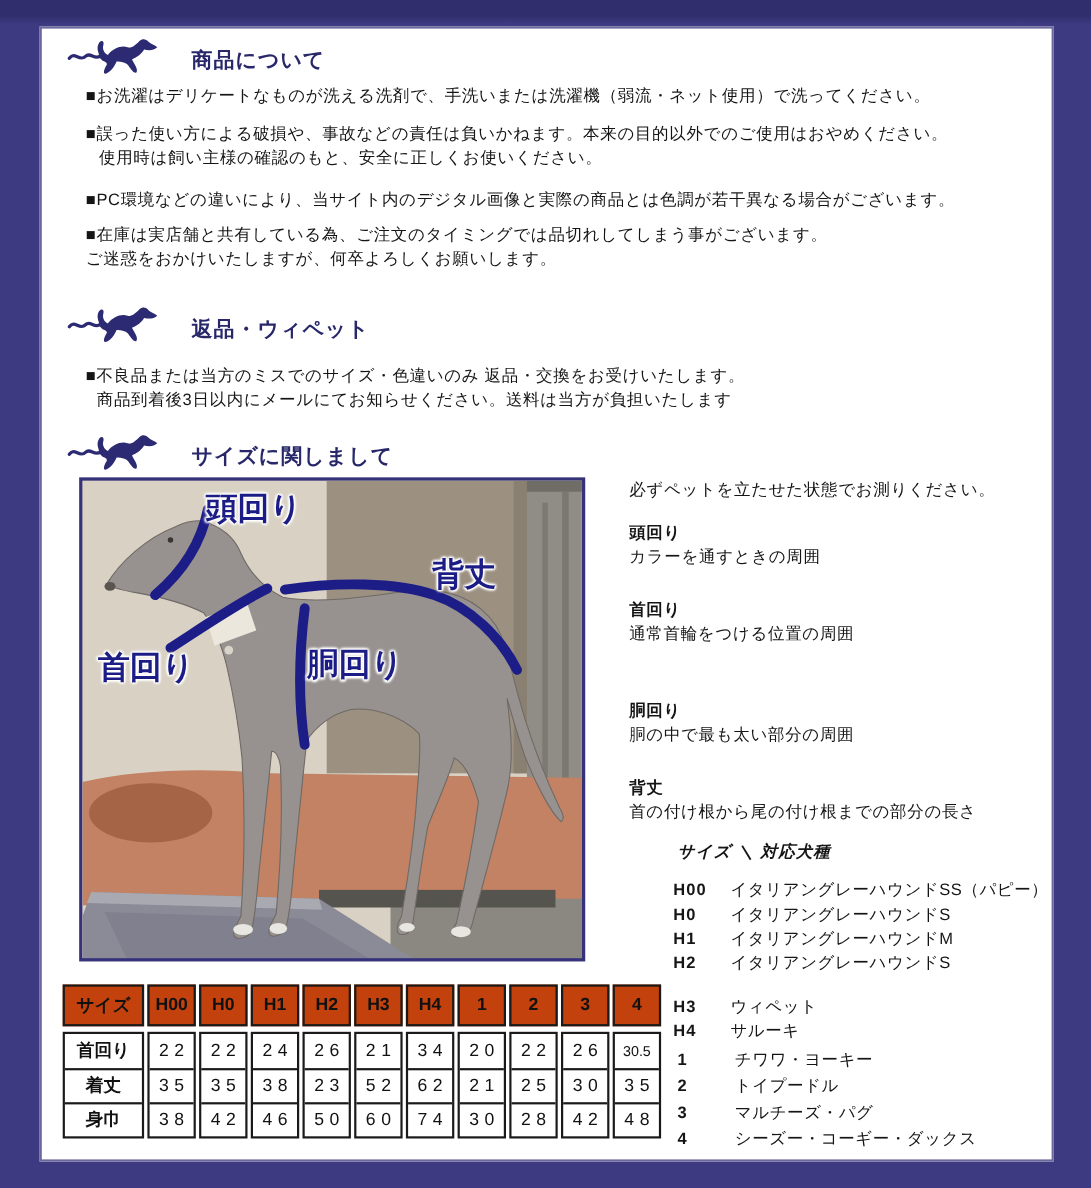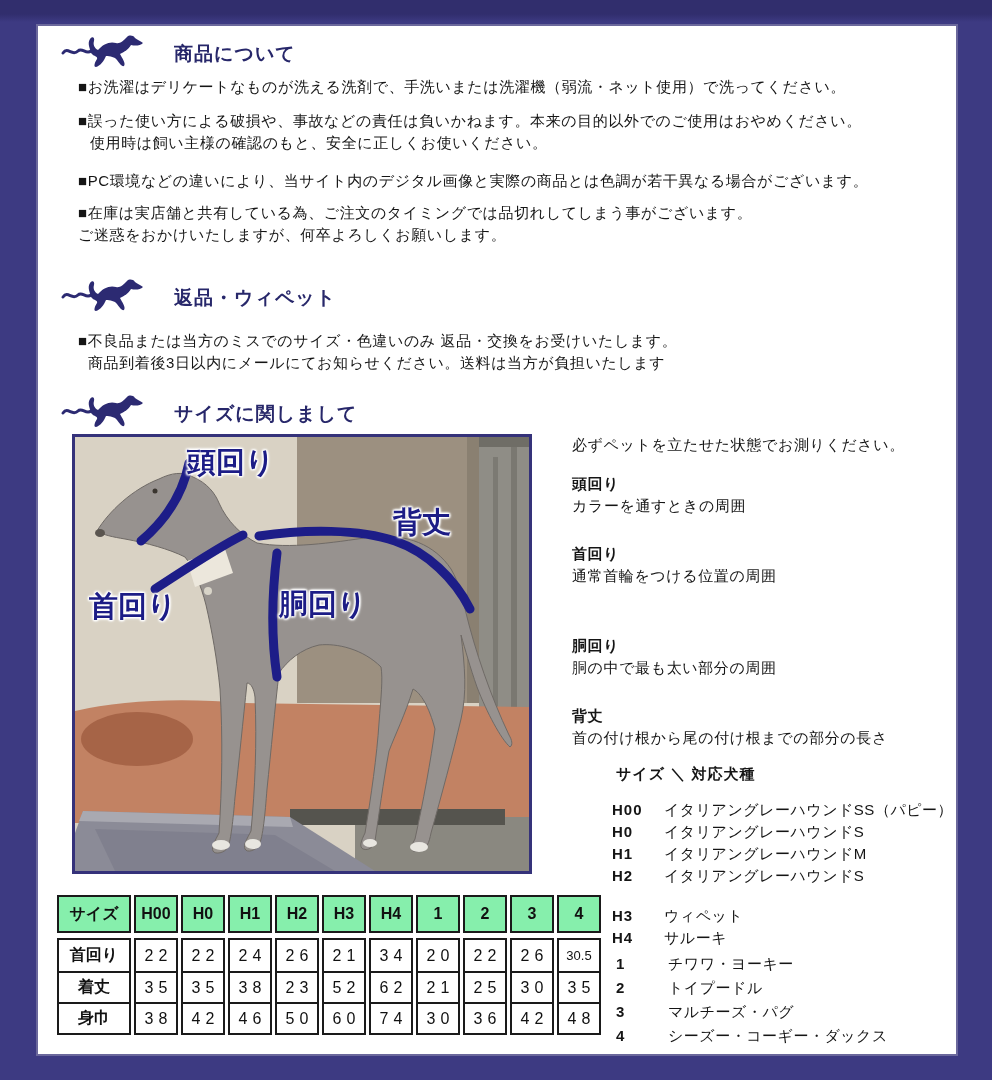--- a/index.html
+++ b/index.html
@@ -25,21 +25,21 @@
   .breed-group{position:absolute;left:574px;}
   .breed-row{display:flex;font-size:15px;color:#151515;white-space:nowrap;}
   .breed-code{width:52px;font-weight:bold;letter-spacing:1px;}
   .breed-name{letter-spacing:0.5px;}
   .lh22 .breed-row{height:22px;line-height:22px;}
   .lh24 .breed-row{height:24px;line-height:24px;}
   #size-table{position:absolute;left:19px;top:869px;display:flex;gap:3px;}
   .col-stack{display:flex;flex-direction:column;}
   .th-cell{border:2px solid #1a1a1a;height:38px;margin-bottom:5px;display:flex;
     align-items:center;justify-content:center;font-weight:bold;font-size:16px;color:#111;
-    box-sizing:border-box;background:#86efac;}
+    box-sizing:border-box;background:#c2410c;}
   .body-box{border:2px solid #1a1a1a;box-sizing:border-box;background:#fff;}
   .td-cell{height:31px;display:flex;align-items:center;justify-content:center;
     font-size:16px;color:#111;box-sizing:border-box;}
   .td-cell + .td-cell{border-top:2px solid #1a1a1a;}
   .lab{font-weight:bold;}
   .num{letter-spacing:5px;text-indent:5px;}
   .num-small{font-size:13px;letter-spacing:0;text-indent:0;}
   .w-label{width:74px;}
   .w-val{width:44px;}
 </style>
@@ -161,21 +161,21 @@
 
     <div class="rtext rterm" style="top:519px;">首回り</div>
     <div class="rtext" style="top:541px;">通常首輪をつける位置の周囲</div>
 
     <div class="rtext rterm" style="top:611px;">胴回り</div>
     <div class="rtext" style="top:633px;">胴の中で最も太い部分の周囲</div>
 
     <div class="rtext rterm" style="top:681px;">背丈</div>
     <div class="rtext" style="top:703px;">首の付け根から尾の付け根までの部分の長さ</div>
 
-    <div class="breed-hd" style="top:739px;">サイズ ＼ 対応犬種</div>
+    <div class="breed-hd" style="top:739px;font-style:italic;">サイズ ＼ 対応犬種</div>
 
     <div class="breed-group lh22" style="top:773px;">
       <div class="breed-row">
           <span class="breed-code">H00</span>
           <span class="breed-name">イタリアングレーハウンドSS（パピー）</span>
         </div>
       <div class="breed-row">
           <span class="breed-code">H0</span>
           <span class="breed-name">イタリアングレーハウンドS</span>
         </div>
@@ -282,21 +282,21 @@
             <div class="td-cell num">20</div>
             <div class="td-cell num">21</div>
             <div class="td-cell num">30</div>
           </div>
         </div>
         <div class="col-stack w-val">
           <div class="th-cell">2</div>
           <div class="body-box">
             <div class="td-cell num">22</div>
             <div class="td-cell num">25</div>
-            <div class="td-cell num">36</div>
+            <div class="td-cell num">28</div>
           </div>
         </div>
         <div class="col-stack w-val">
           <div class="th-cell">3</div>
           <div class="body-box">
             <div class="td-cell num">26</div>
             <div class="td-cell num">30</div>
             <div class="td-cell num">42</div>
           </div>
         </div>

